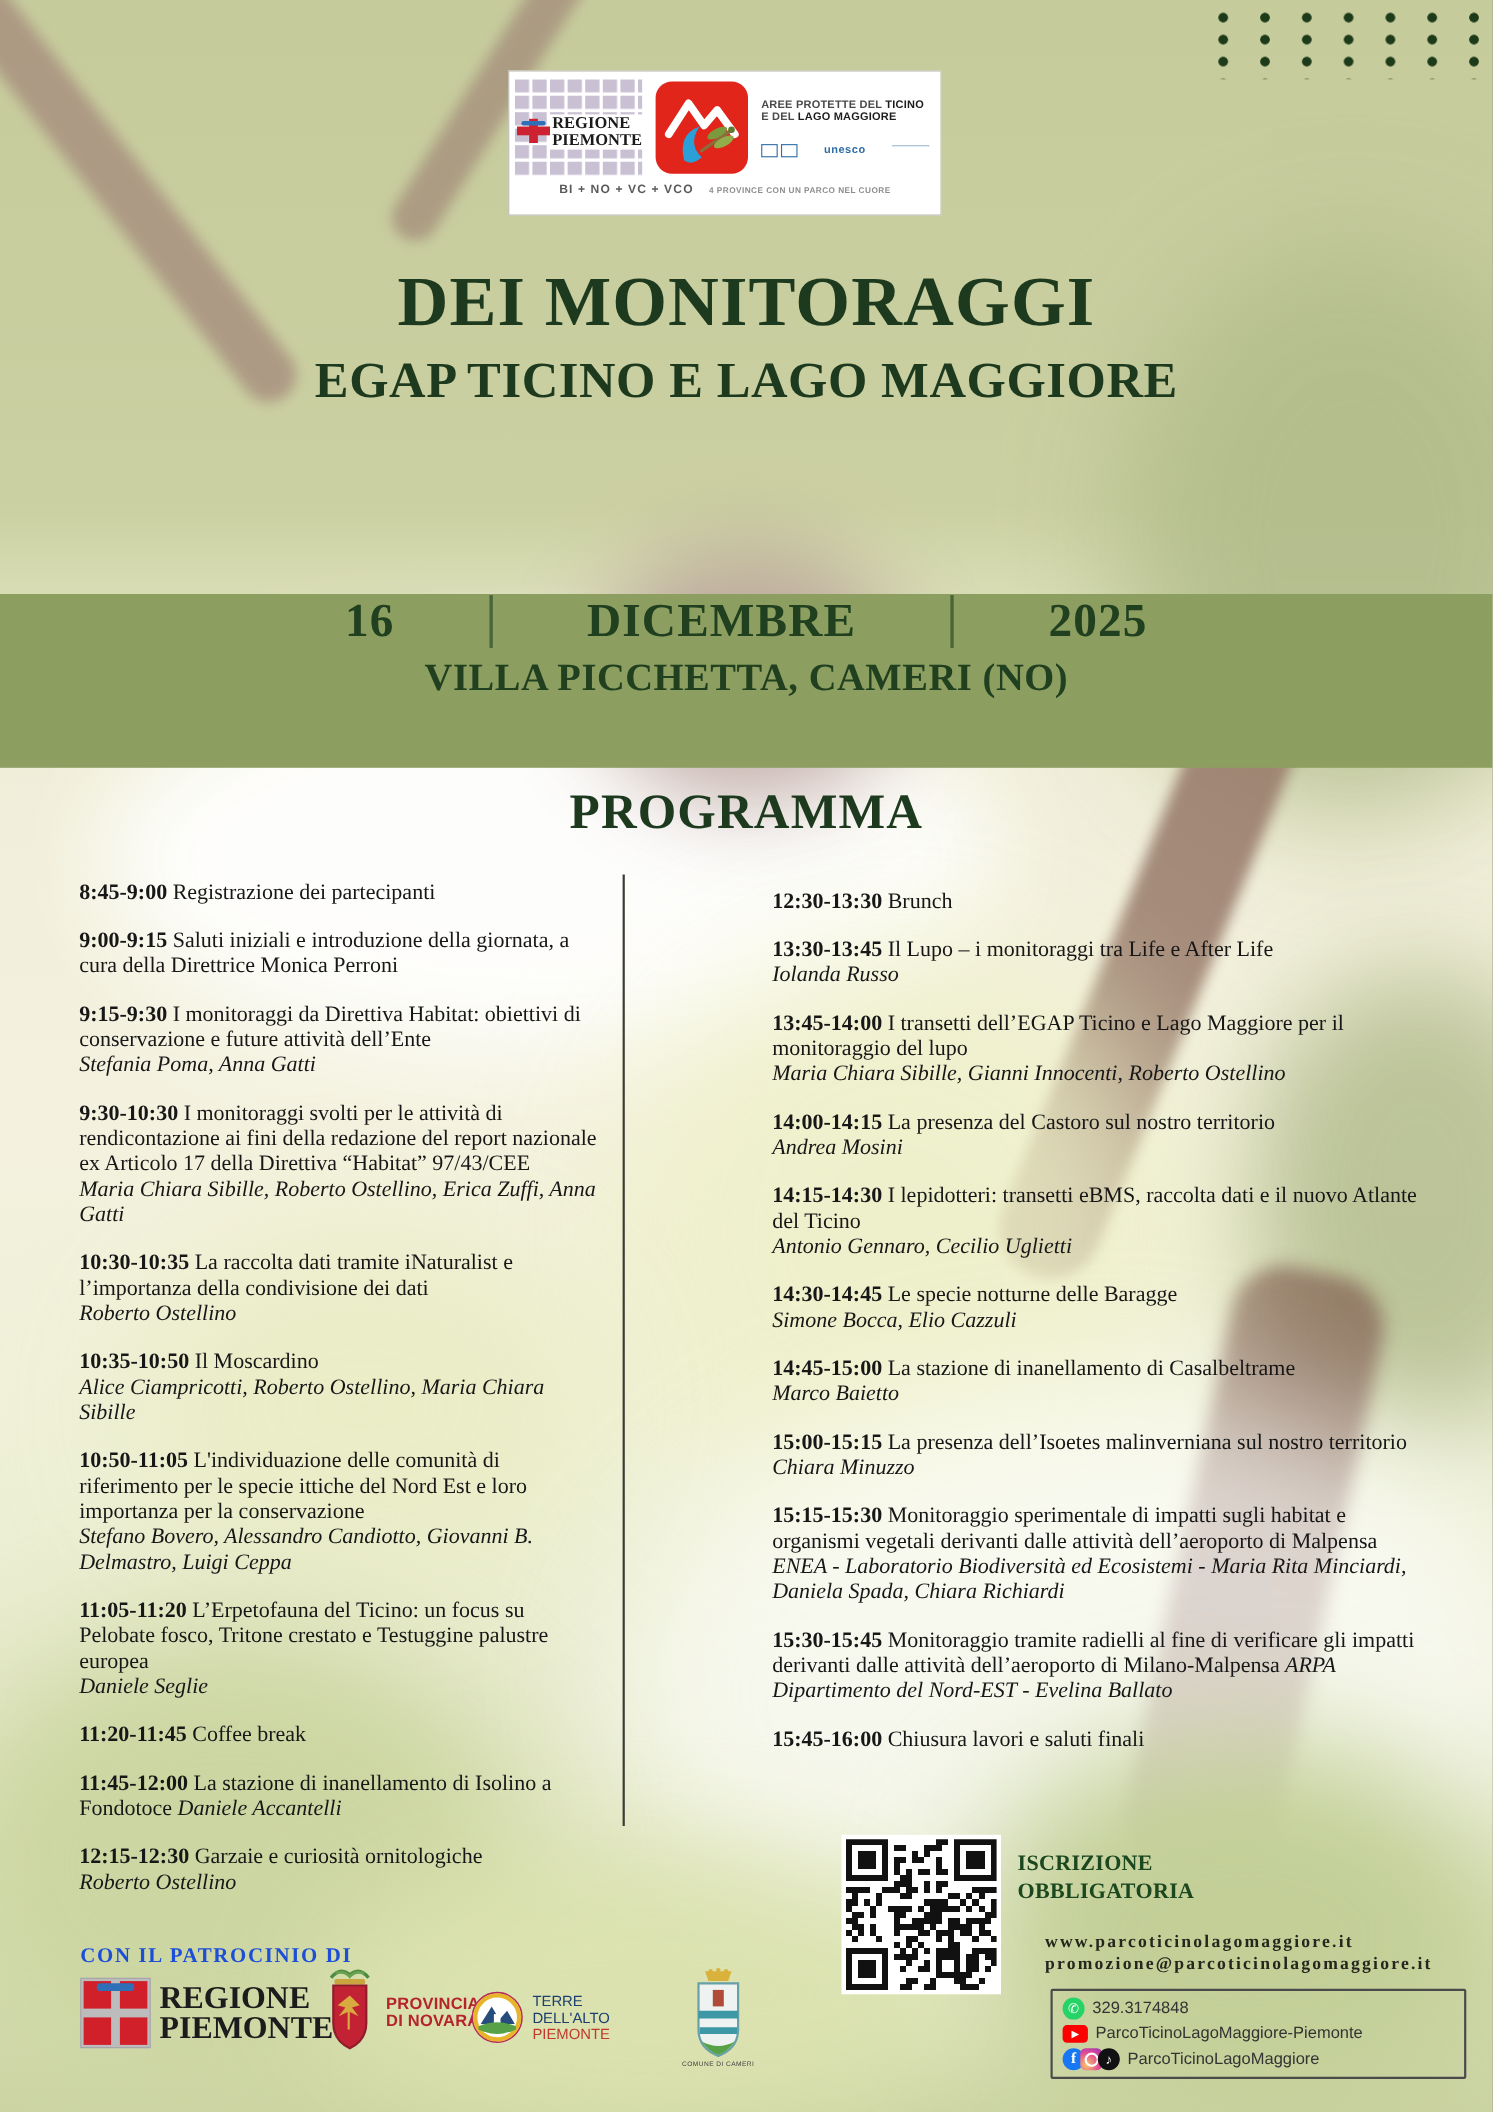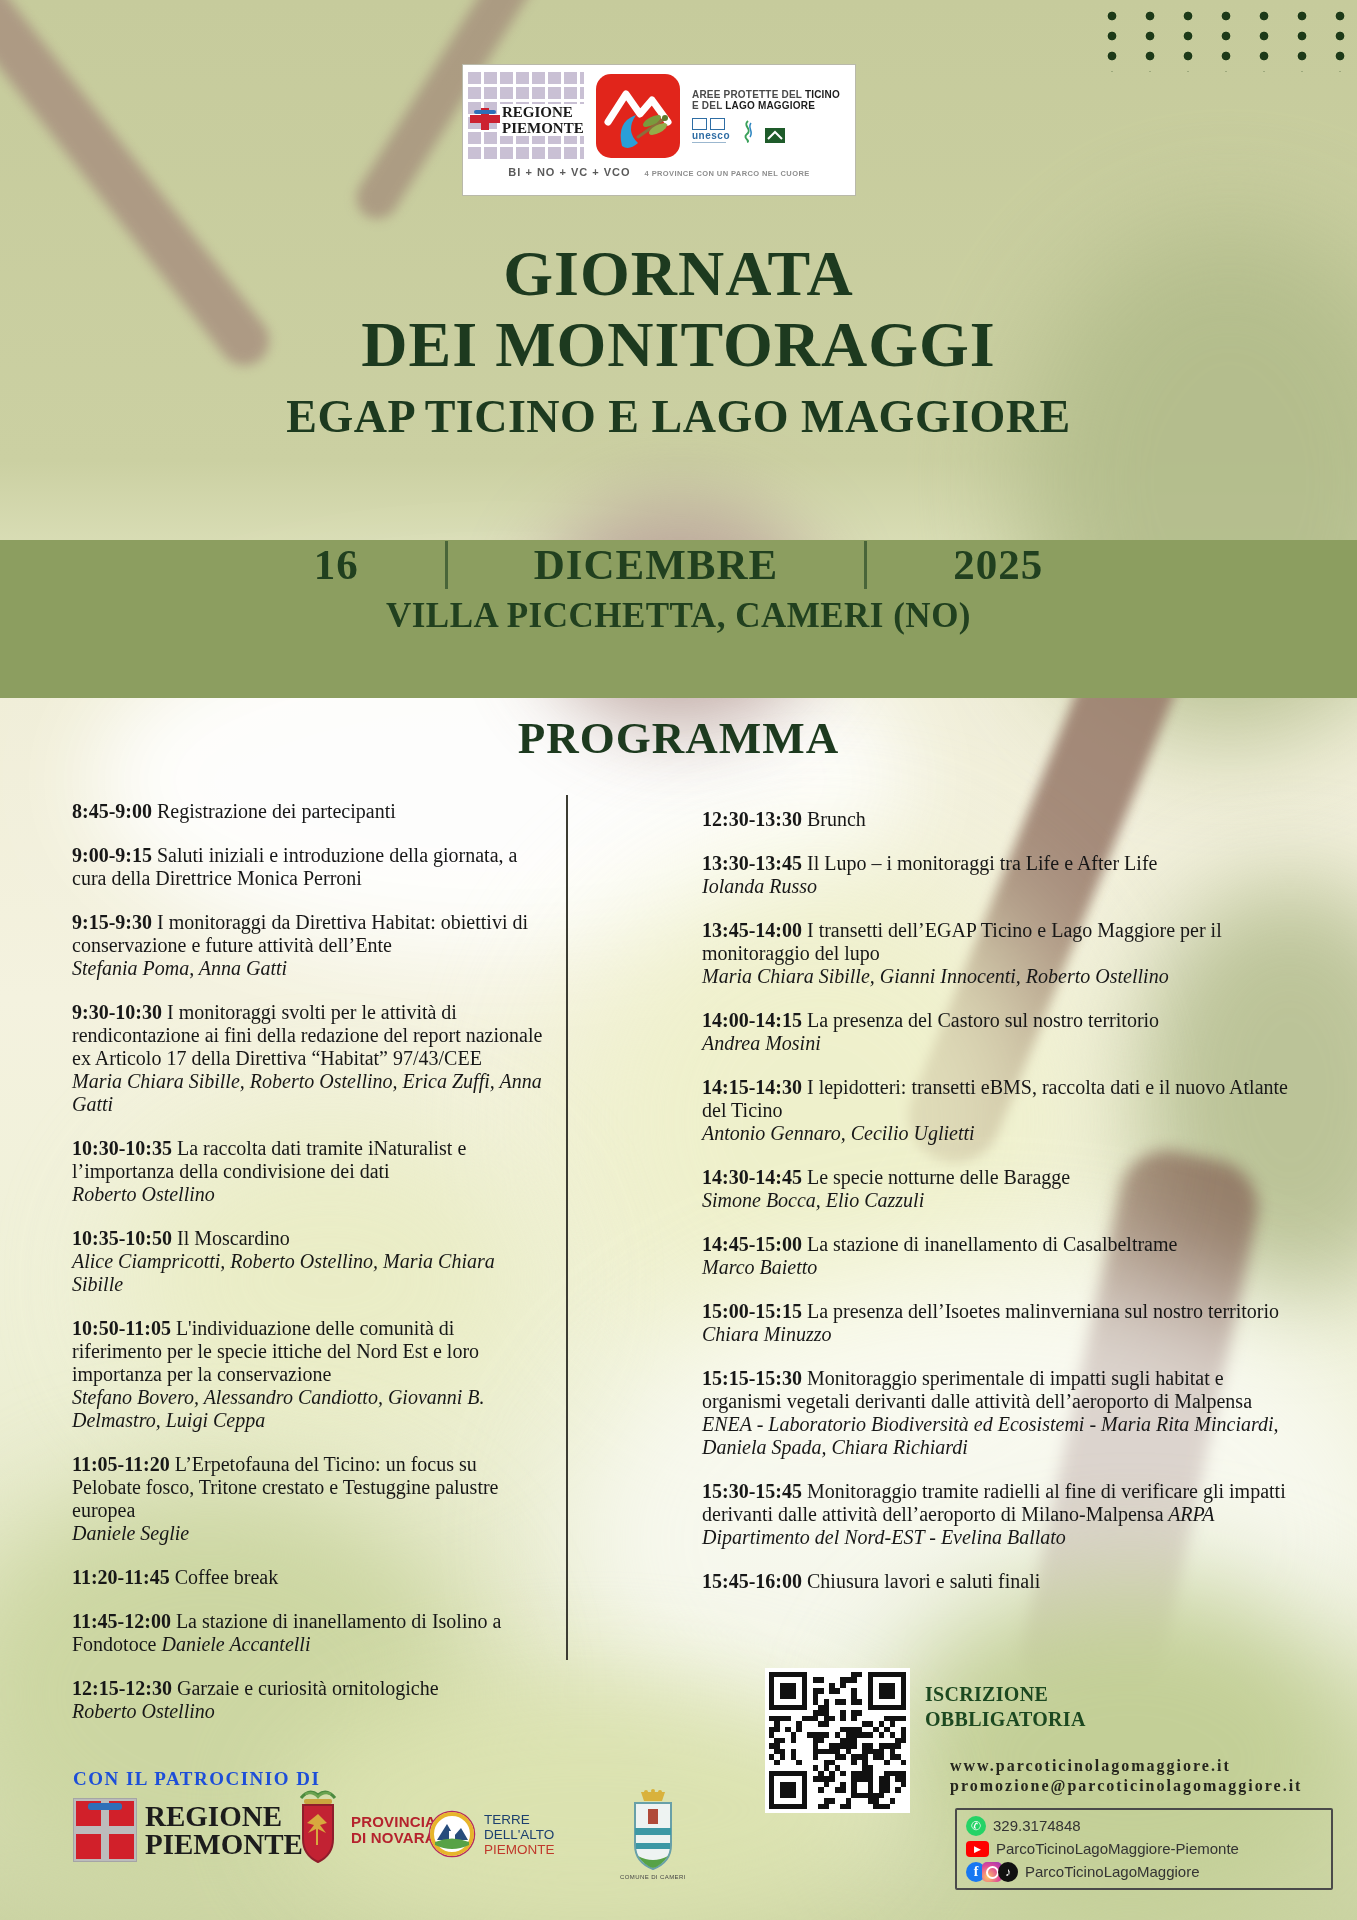--- a/index.html
+++ b/index.html
@@ -38,21 +38,21 @@
   .rp-cross .h{position:absolute;left:0;top:7px;width:30px;height:8px;background:#cc2231;}
   .rp-cross .v{position:absolute;left:11px;top:0;width:8px;height:22px;background:#cc2231;}
   .rp-cross .b{position:absolute;left:4px;top:2px;width:22px;height:4px;background:#2f6fb8;border-radius:2px;}
   .rp-text{position:absolute;left:32px;top:32px;background:#fff;padding:0 2px;
     font-family:"Liberation Serif",serif;font-weight:bold;font-size:15px;line-height:16px;color:#1a1a1a;}
   .park-logo{width:84px;height:84px;border-radius:15px;background:#e1251b;flex:none;}
   .aree-block{width:158px;font-family:"Liberation Sans",sans-serif;}
   .aree-line{font-size:10px;line-height:11px;font-weight:bold;color:#4a4a4a;letter-spacing:.2px;}
   .aree-line .xb{font-weight:800;color:#1d1d1d;}
   .mini-logos{display:flex;align-items:flex-end;gap:9px;margin-top:7px;}
-  .unesco{display:flex;flex-direction:column;align-items:flex-start;}
+  .unesco{display:flex;flex-direction:row;align-items:flex-start;gap:24px;}
   .u-boxes{display:flex;gap:3px;}
   .u-boxes i{display:block;width:13px;height:10px;border:1.5px solid #2e6da4;}
   .u-word{font-size:10px;font-weight:800;color:#2e6da4;letter-spacing:.5px;font-family:"Liberation Sans",sans-serif;}
   .u-sub{width:34px;border-top:1px solid #9bb7cf;margin-top:1px;}
   .box-bottom{display:flex;align-items:baseline;gap:14px;margin-top:6px;font-family:"Liberation Sans",sans-serif;}
   .provinces{font-size:11px;font-weight:bold;color:#5a5a5a;letter-spacing:1px;}
   .tagline{font-size:7.5px;font-weight:bold;color:#8d8d8d;letter-spacing:.4px;}
   
   .title{position:absolute;left:0;top:238px;width:100%;text-align:center;color:#1d3a1f;}
   .title .l12{font-size:64px;line-height:71px;font-weight:bold;letter-spacing:1px;}
@@ -198,21 +198,20 @@
         </div>
       </div>
     </div>
     <div class="box-bottom">
       <span class="provinces">BI + NO + VC + VCO</span>
       <span class="tagline">4 PROVINCE CON UN PARCO NEL CUORE</span>
     </div>
   </div>
 
   <div class="title">
-    <div class="l12">GIORNATA</div>
     <div class="l12">DEI MONITORAGGI</div>
     <div class="l3">EGAP TICINO E LAGO MAGGIORE</div>
   </div>
 
   <div class="banner">
     <div class="date-row">
       <span class="big">16</span>
       <span class="vsep"></span>
       <span class="big">DICEMBRE</span>
       <span class="vsep"></span>

